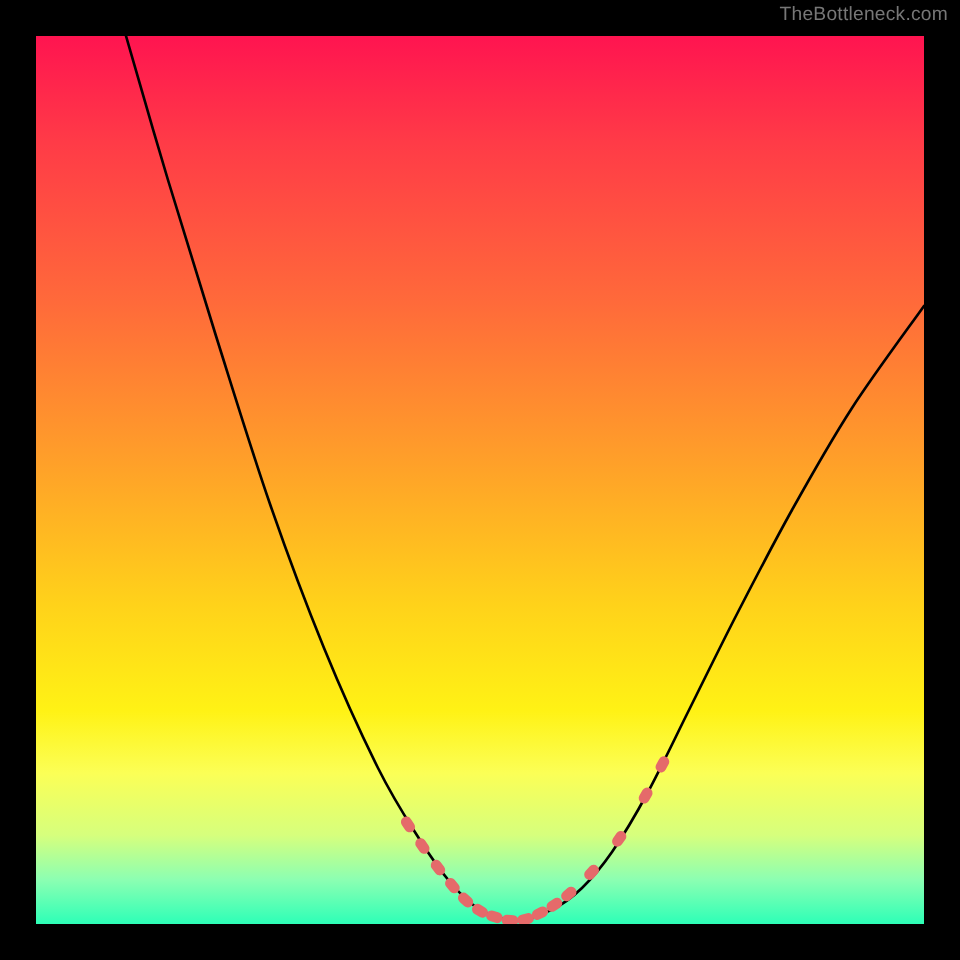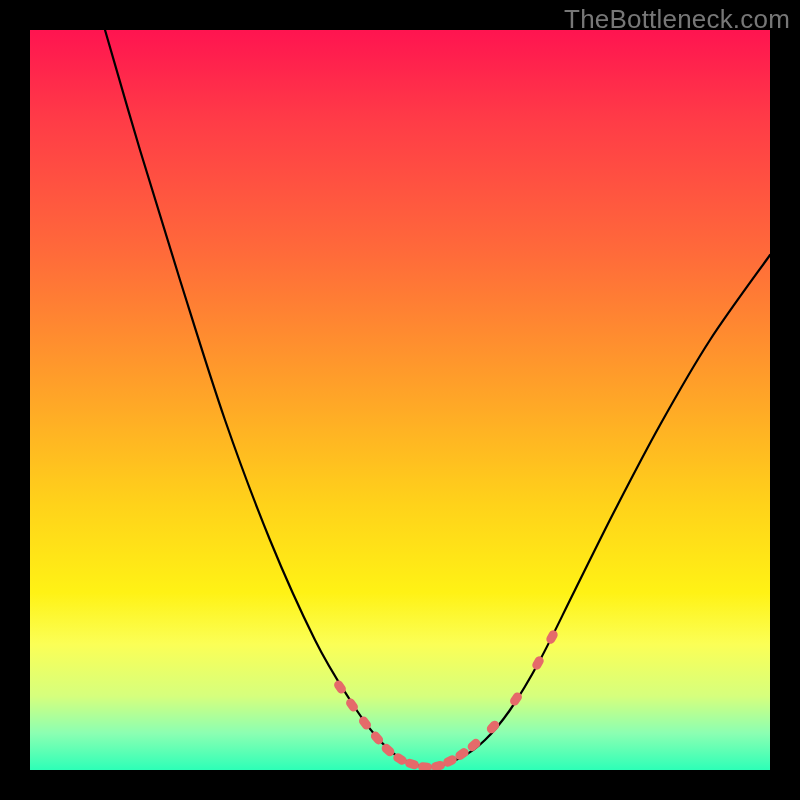--- a/index.html
+++ b/index.html
@@ -37,21 +37,21 @@
       #d6ff7d 90%,
       #8cffb2 95%,
       #2dffb7 100%
     );
   }
   .watermark {
     position: absolute;
     top: 4px;
     right: 10px;
     color: #777;
-    font-size: 26px;
+    font-size: 16px;
     letter-spacing: 0.2px;
   }
   svg.curve {
     position: absolute;
     top: 0;
     left: 0;
     width: 740px;
     height: 740px;
   }
 </style>

